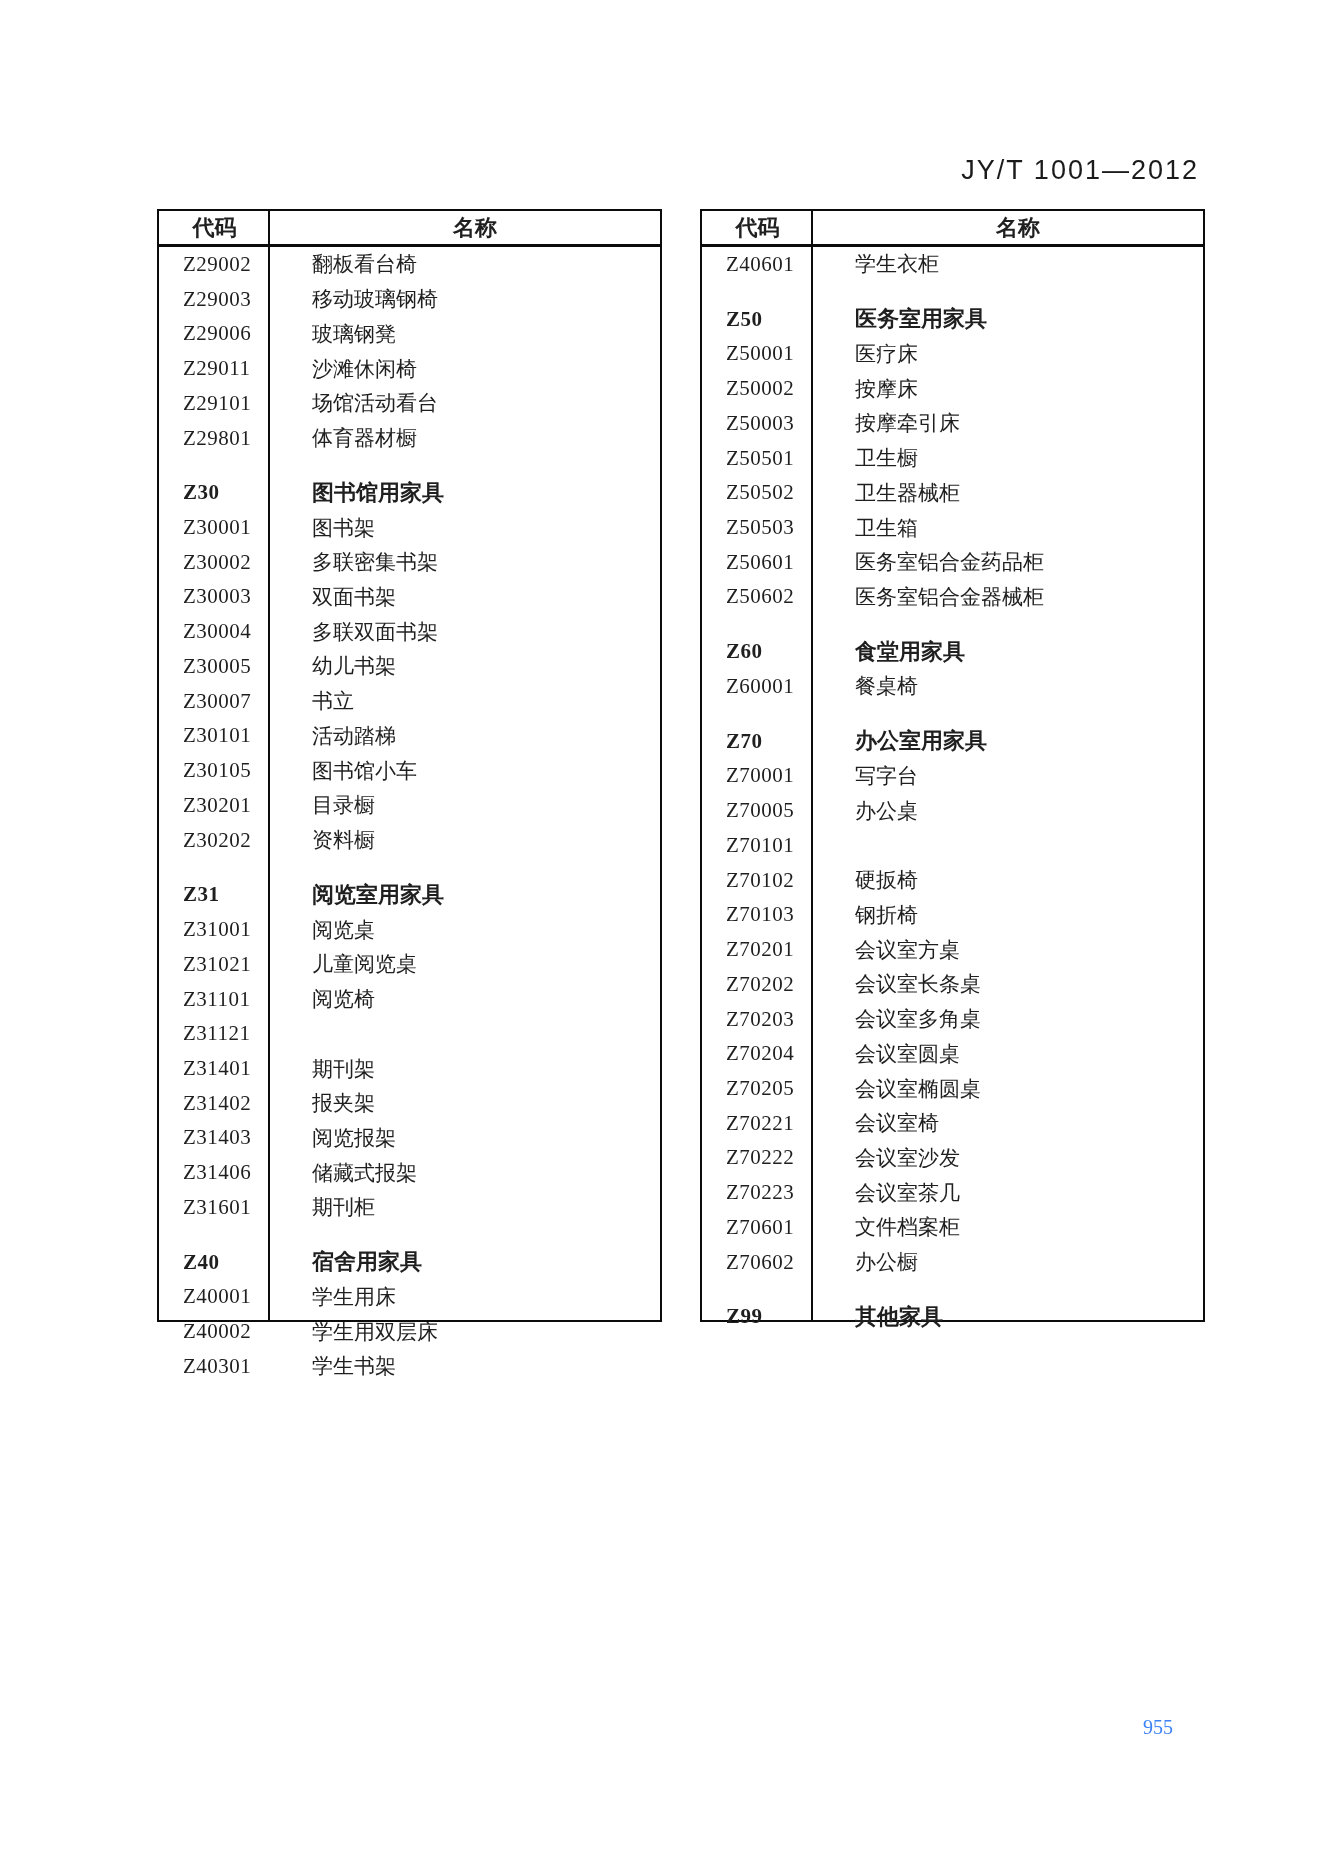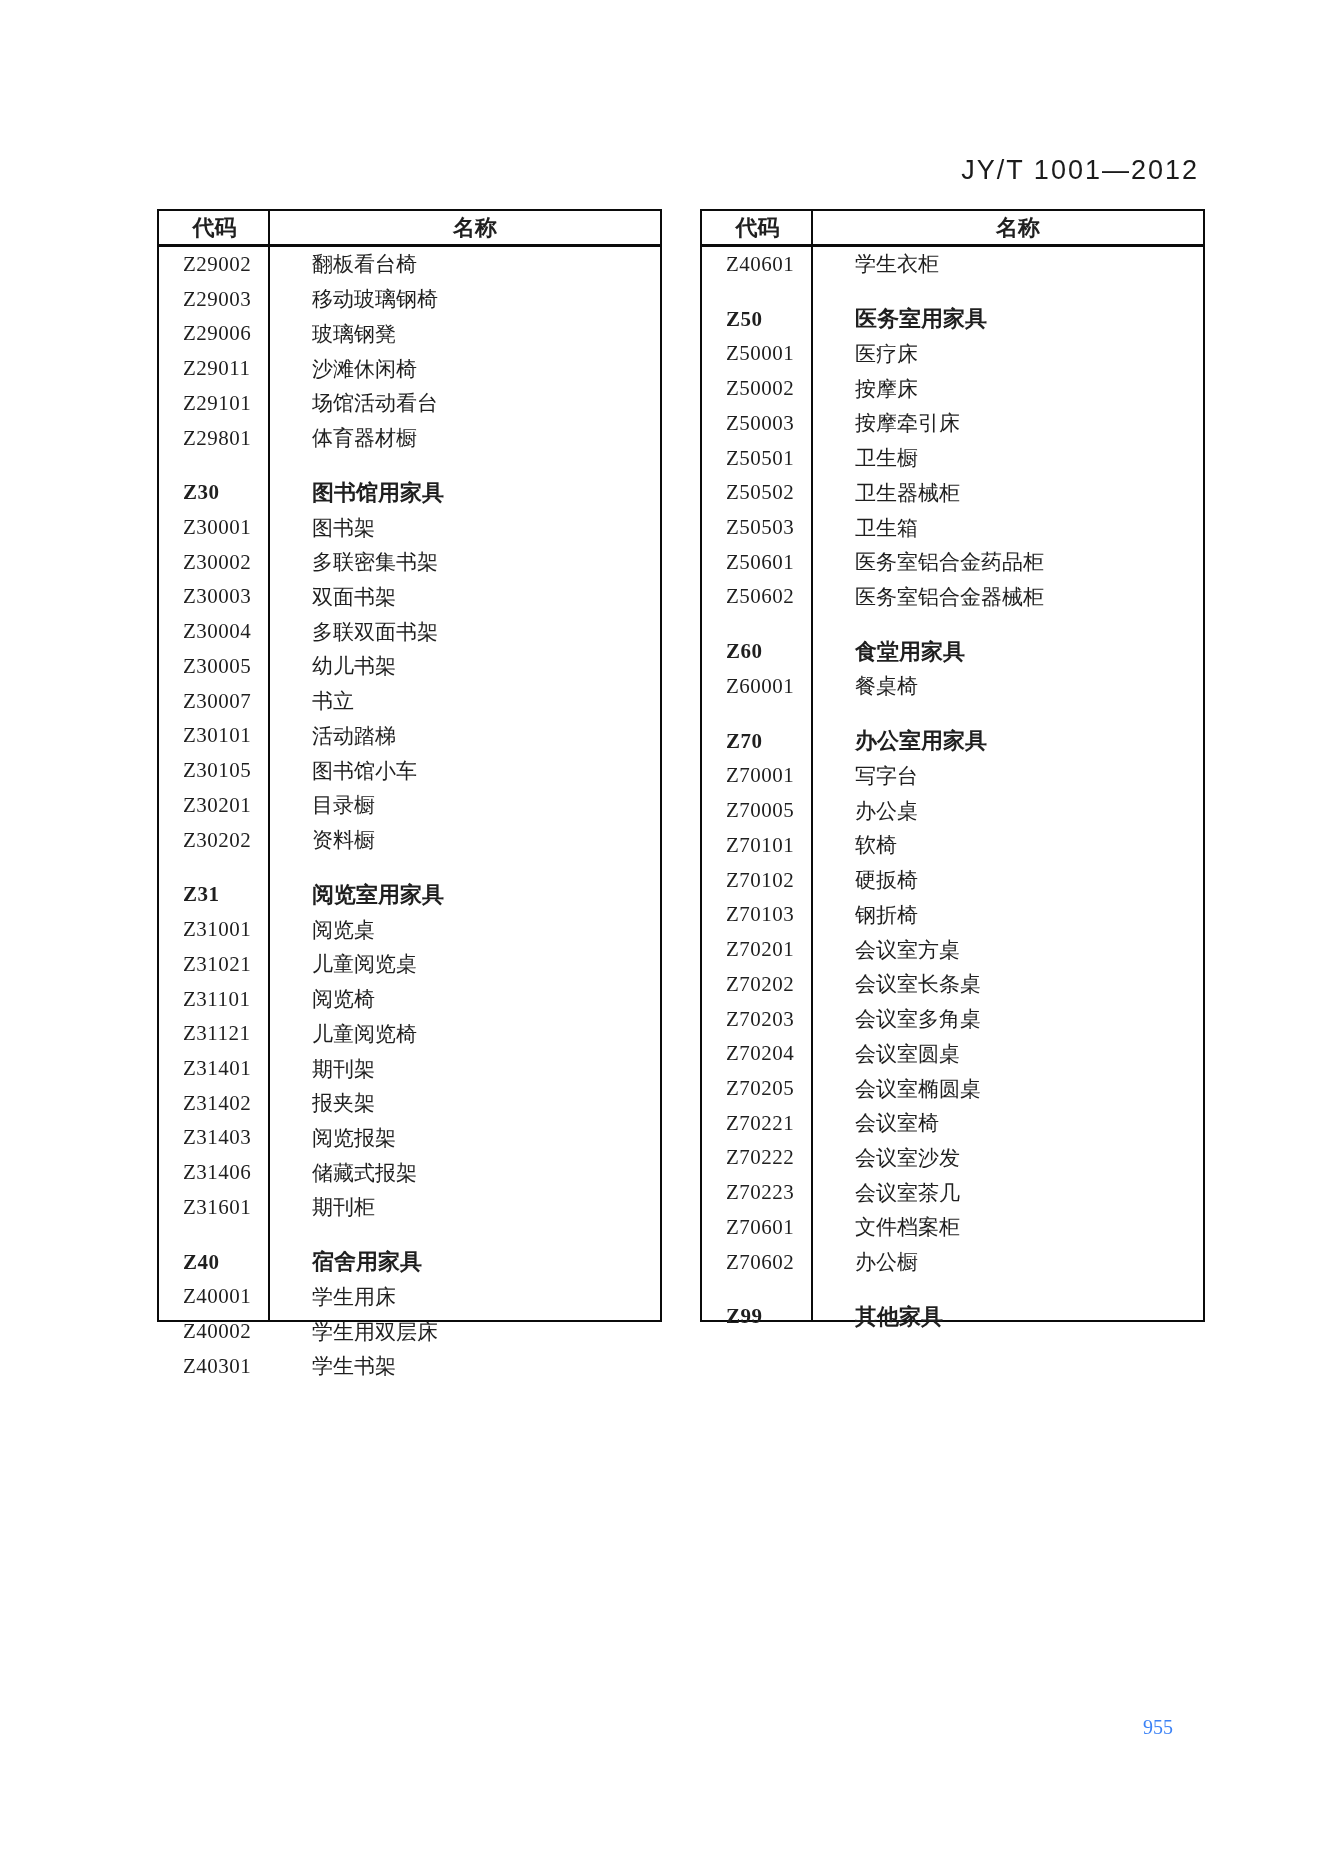--- a/index.html
+++ b/index.html
@@ -178,21 +178,20 @@
         <div class="trow">
           <div class="cell code">Z31021</div>
           <div class="cell name">儿童阅览桌</div>
         </div>
         <div class="trow">
           <div class="cell code">Z31101</div>
           <div class="cell name">阅览椅</div>
         </div>
         <div class="trow">
           <div class="cell code">Z31121</div>
-          <div class="cell name">儿童阅览椅</div>
         </div>
         <div class="trow">
           <div class="cell code">Z31401</div>
           <div class="cell name">期刊架</div>
         </div>
         <div class="trow">
           <div class="cell code">Z31402</div>
           <div class="cell name">报夹架</div>
         </div>
         <div class="trow">
@@ -288,21 +287,20 @@
         <div class="trow">
           <div class="cell code">Z70001</div>
           <div class="cell name">写字台</div>
         </div>
         <div class="trow">
           <div class="cell code">Z70005</div>
           <div class="cell name">办公桌</div>
         </div>
         <div class="trow">
           <div class="cell code">Z70101</div>
-          <div class="cell name">软椅</div>
         </div>
         <div class="trow">
           <div class="cell code">Z70102</div>
           <div class="cell name">硬扳椅</div>
         </div>
         <div class="trow">
           <div class="cell code">Z70103</div>
           <div class="cell name">钢折椅</div>
         </div>
         <div class="trow">

